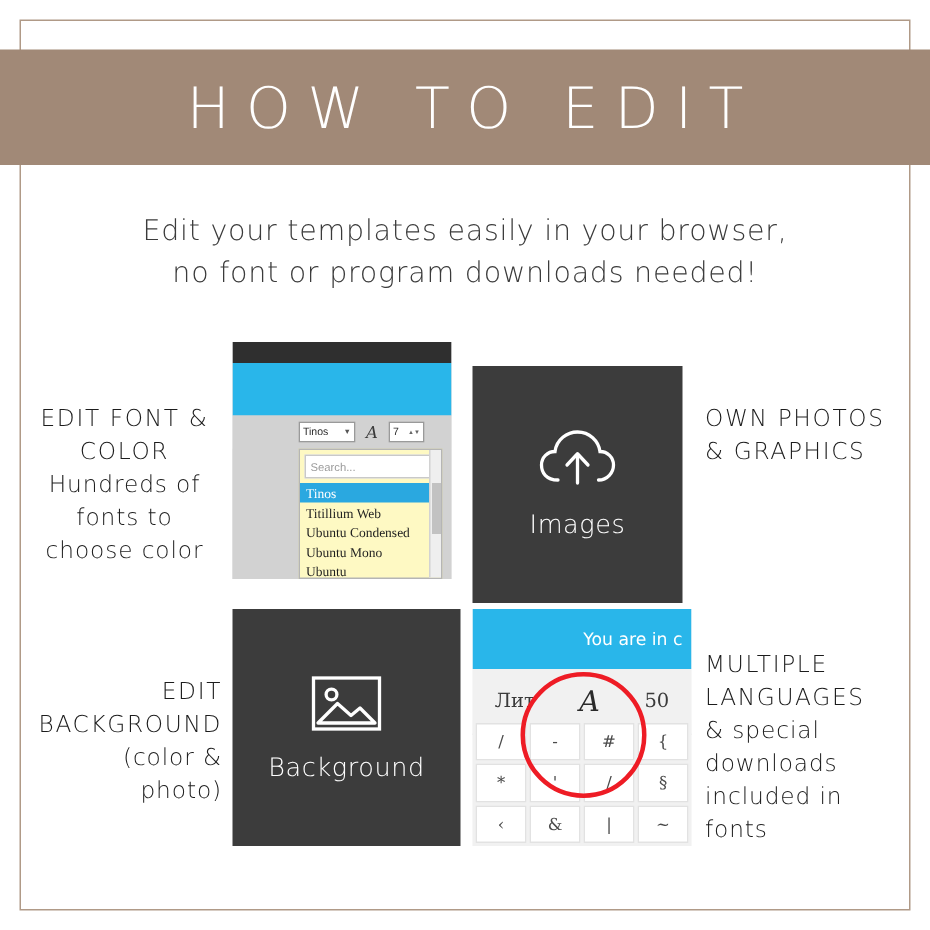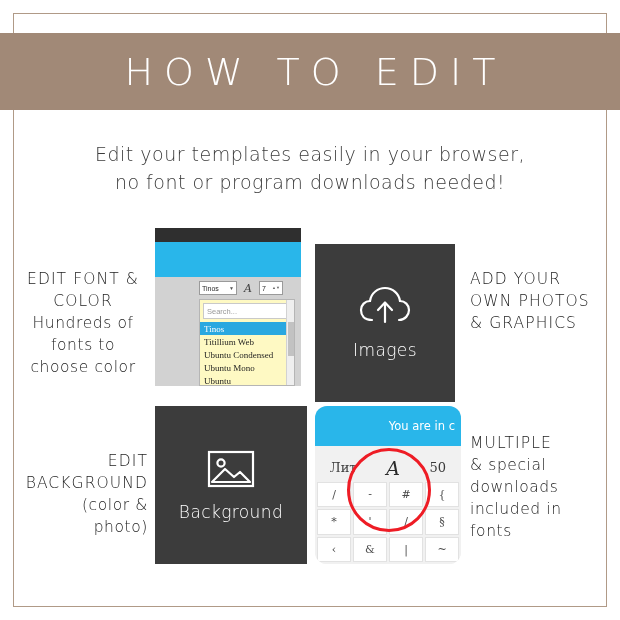--- a/index.html
+++ b/index.html
@@ -350,42 +350,41 @@
   <div class="panel panel-dark" style="left:315px; top:244px; width:140px; height:158px;">
     <svg width="52" height="42" viewBox="0 0 52 42">
       <path d="M13 34 C5 34 2 29 2 24 C2 19 6 15 11 15 C12 7 19 2 26 2 C34 2 40 8 41 15 C46 15 50 19 50 24 C50 29 46 34 40 34" fill="none" stroke="#ffffff" stroke-width="2.2" stroke-linecap="round"></path>
       <path d="M26 36 L26 17" fill="none" stroke="#ffffff" stroke-width="2.2" stroke-linecap="round"></path>
       <path d="M19 24 L26 16.5 L33 24" fill="none" stroke="#ffffff" stroke-width="2.2" stroke-linecap="round" stroke-linejoin="round"></path>
     </svg>
     <div class="panel-label">Images</div>
   </div>
 
   <div class="caption cap-right" style="left:470px; top:268px; width:145px;">
-    <span class="cap-strong">ADD YOUR</span>
     <span class="cap-strong">OWN PHOTOS</span>
     <span class="cap-strong">&amp; GRAPHICS</span>
   </div>
 
   <div class="caption cap-left" style="left:8px; top:450px; width:140px;">
     <span class="cap-strong">EDIT</span>
     <span class="cap-strong">BACKGROUND</span>
     <span>(color &amp;</span><br>
     <span>photo)</span>
   </div>
 
   <div class="panel panel-dark" style="left:155px; top:406px; width:152px; height:158px;">
     <svg width="48" height="42" viewBox="0 0 48 42">
       <rect x="2" y="4" width="44" height="34" fill="none" stroke="#ffffff" stroke-width="2.2"></rect>
       <circle cx="14" cy="15" r="3.6" fill="none" stroke="#ffffff" stroke-width="2.2"></circle>
       <path d="M5 34 L18 21 L27 29 L33 24 L43 34 Z" fill="none" stroke="#ffffff" stroke-width="2.2" stroke-linejoin="round"></path>
     </svg>
     <div class="panel-label">Background</div>
   </div>
 
-  <div class="panel" style="left:315px; top:406px; width:146px; height:158px; background:#f1f1f1;border-radius:12px;">
+  <div class="panel" style="left:315px; top:406px; width:146px; height:158px; background:#f1f1f1;">
     <div class="kb-blue">
       <span>You are in c</span>
     </div>
     <div class="kb-suggest">
       <span>Лит</span>
       <span class="kb-script">A</span>
       <span>50</span>
     </div>
     <div class="kb-keys">
       <div class="kb-key">/</div>
@@ -399,19 +398,20 @@
       <div class="kb-key">‹</div>
       <div class="kb-key">&amp;</div>
       <div class="kb-key">|</div>
       <div class="kb-key">~</div>
     </div>
     <div class="kb-circle" style="left:32px; top:42px; width:84px; height:84px;"></div>
   </div>
 
   <div class="caption cap-right" style="left:470px; top:432px; width:150px;">
     <span class="cap-strong">MULTIPLE</span>
+    <span class="cap-strong">LANGUAGES</span>
     <span>&amp; special</span><br>
     <span>downloads</span><br>
     <span>included in</span><br>
     <span>fonts</span>
   </div>
 
 </div>
 
 </body></html>

